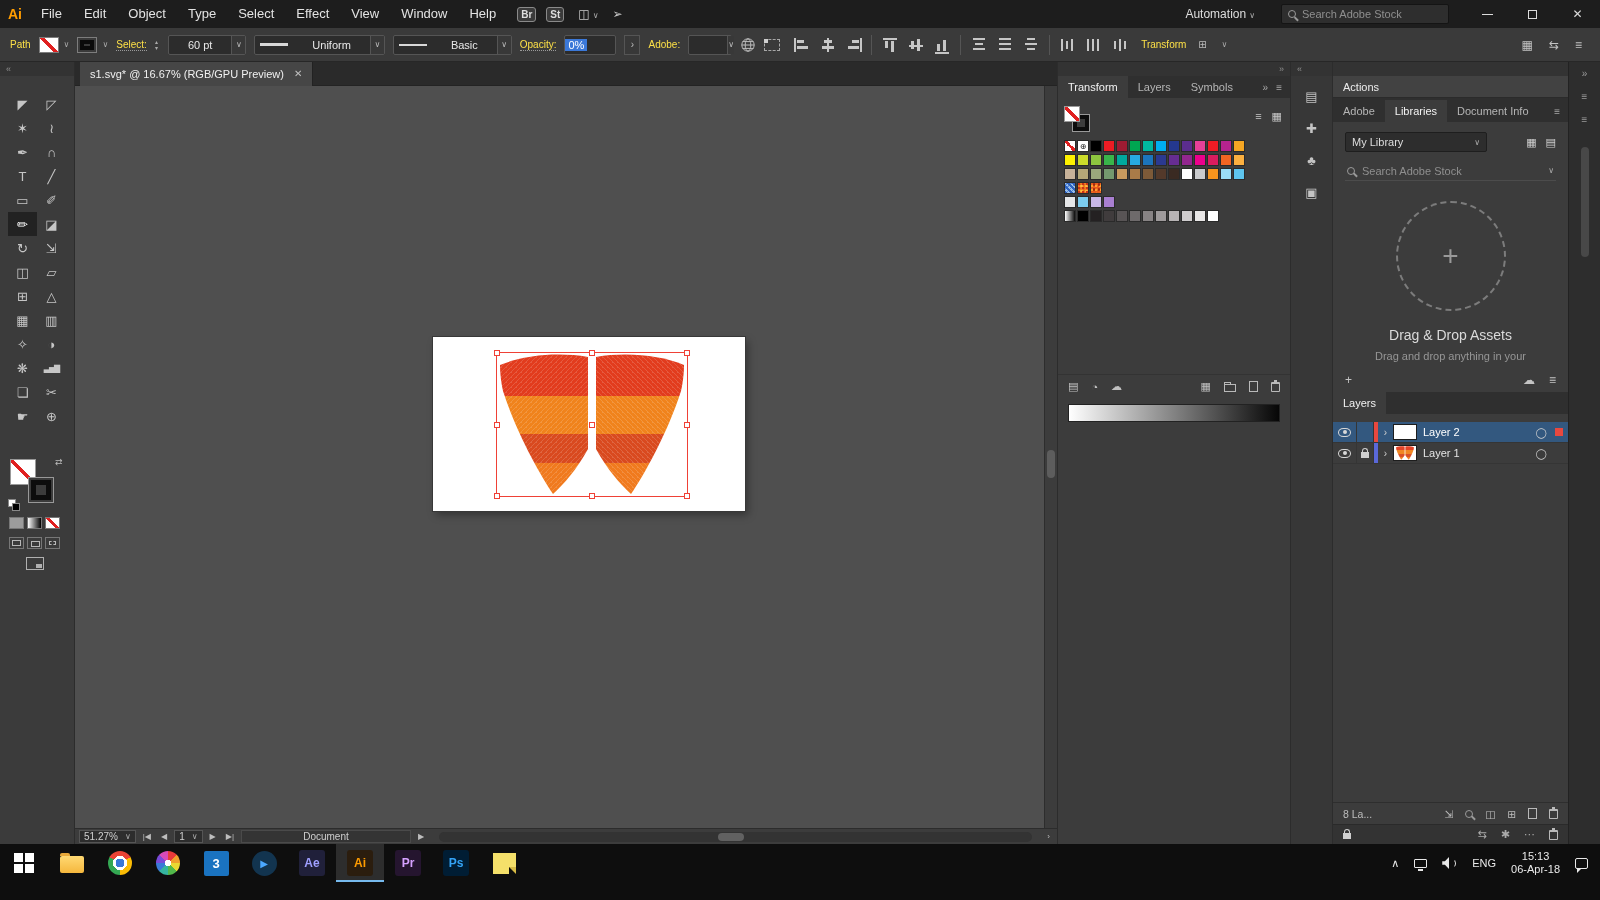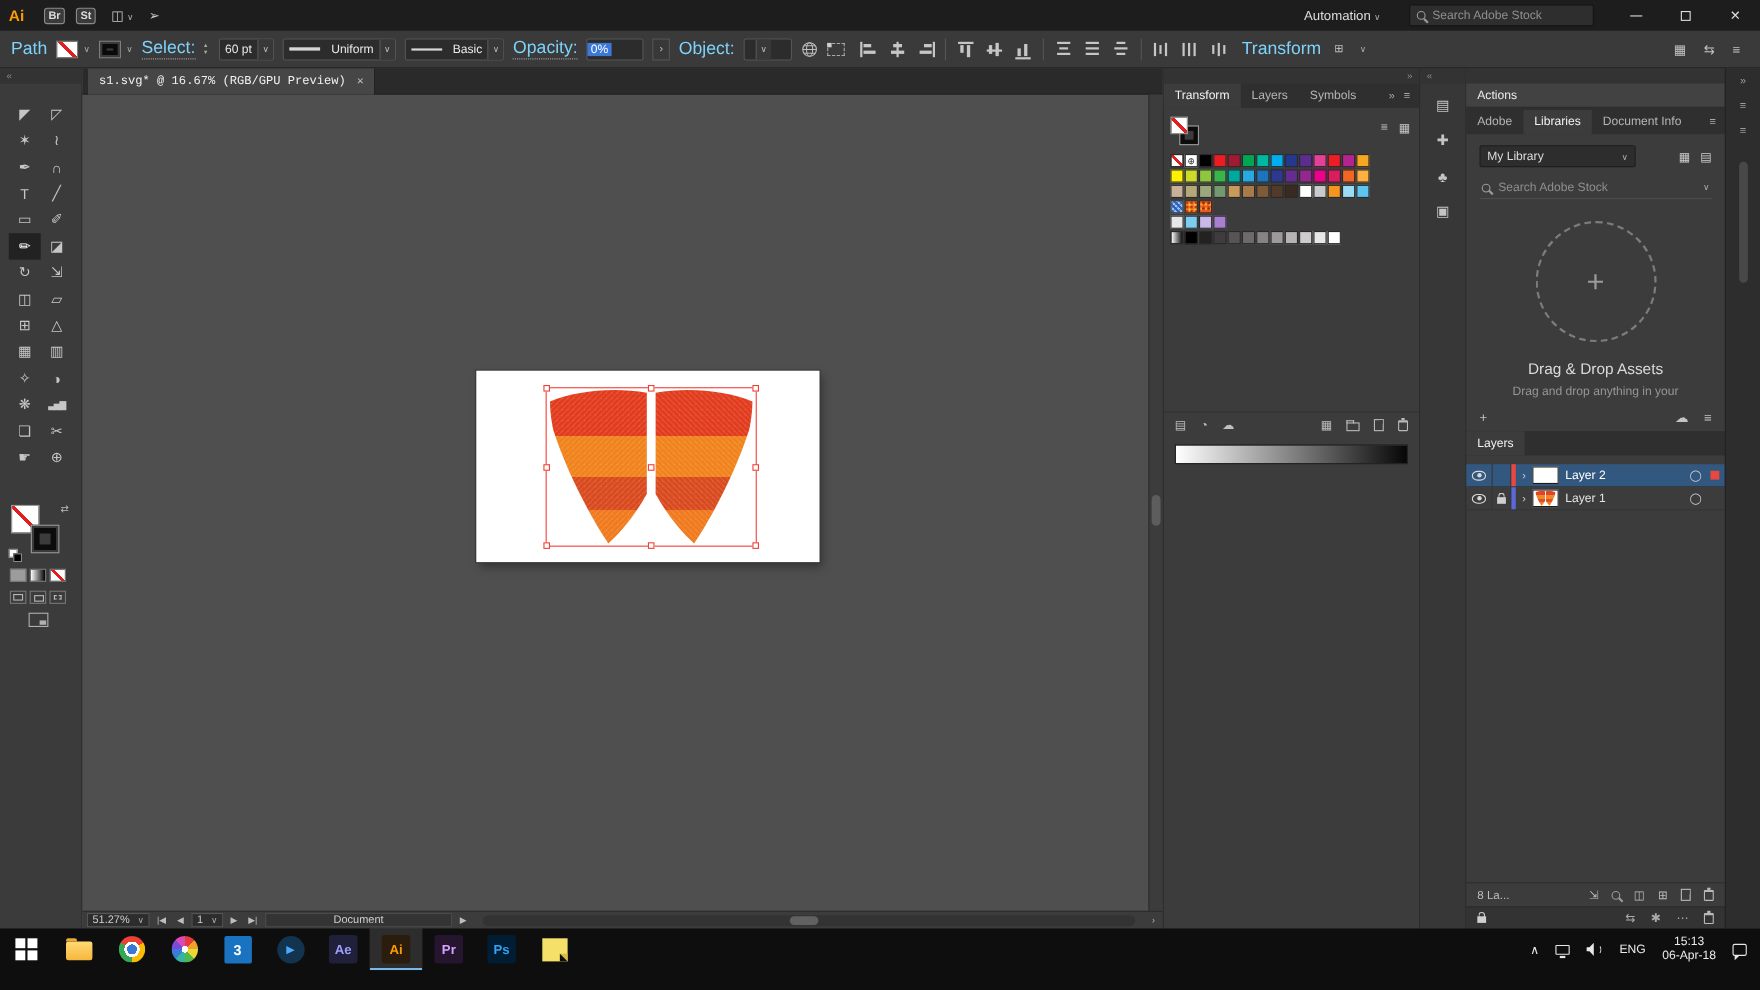--- a/index.html
+++ b/index.html
@@ -25,24 +25,24 @@
   .ic-mag::after { content:""; position:absolute; width:5px; height:1.5px; background:#9a9a9a;
                    transform:rotate(45deg); right:-4px; bottom:-2px; }
   .winbtn { width:45px; height:28px; display:flex; align-items:center; justify-content:center; color:#ddd; }
   .wb-min { width:11px; height:1px; background:#ddd; }
   .wb-rest { width:9px; height:9px; border:1px solid #ddd; position:relative; }
   .wb-close { font-size:12px; }
 
   
   .controlbar { position:absolute; left:0; top:28px; width:1600px; height:34px; background:#3a3a3a;
                 border-bottom:1px solid #272727; display:flex; align-items:center; padding:0 10px; gap:8px; z-index:29; }
-  .cb-label { font-size:16px; color:#7dd3fc; white-space:nowrap; }
+  .cb-label { font-size:10px; color:#fde047; white-space:nowrap; }
   .cb-label.u { border-bottom:1px dotted #9a9a9a; }
   .fldbox { display:flex; align-items:center; height:20px; background:#2c2c2c; border:1px solid #555; border-radius:2px; }
-  .fld-text { padding:0 5px; font-size:11px; color:#e8e8e8; }
+  .fld-text { padding:0 19px; font-size:11px; color:#e8e8e8; }
   .fld-chev { width:14px; align-self:stretch; display:flex; align-items:center; justify-content:center;
               border-left:1px solid #555; background:#383838; color:#bbb; font-size:8px; }
   .stp { display:flex; flex-direction:column; justify-content:center; line-height:6px; font-size:6px; color:#aaa; margin-right:2px; }
   .swx { width:20px; height:16px; border:1px solid #7d7d7d; background:#fff; position:relative; }
   .swx.none { background:linear-gradient(45deg, #fff 43%, #e02020 43%, #e02020 57%, #fff 57%); }
   .swx.stroke { background:transparent; border:1px solid #7d7d7d; }
   .swx.stroke::before { content:""; position:absolute; inset:2px; border:4px solid #0a0a0a; }
   .linepv { width:28px; height:3px; background:#d8d8d8; margin:0 5px; }
   .linepv.thin { height:2px; }
   .opq-sel { background:#3b78d8; color:#fff; font-size:11px; padding:0 3px; }
@@ -81,21 +81,21 @@
   .mbx.draw::before { content:""; position:absolute; inset:2px; border:1px solid #b8b8b8; }
   .mbx.draw.behind::before { inset:3px 1px 1px 3px; }
   .mbx.draw.inside::before { inset:3px; border-style:dashed; }
   .screenmode { position:absolute; left:18px; top:102px; width:18px; height:13px; border:1px solid #b0b0b0; position:absolute; }
   .screenmode::after { content:""; position:absolute; right:1px; bottom:1px; width:6px; height:4px; background:#b0b0b0; }
 
   
   .docarea { position:absolute; left:75px; top:62px; width:982px; height:782px; background:#4f4f4f; }
   .tabbar { height:24px; background:#2a2a2a; border-bottom:1px solid #232323; display:flex; align-items:center; }
   .doctab { margin-left:5px; height:24px; background:#464646; color:#f0f0f0; font-size:11px;
-            display:flex; align-items:center; gap:10px; padding:0 10px; border-right:1px solid #222;font-family:Liberation Mono, monospace; }
+            display:flex; align-items:center; gap:10px; padding:0 10px; border-right:1px solid #222; }
   .doctab .x { color:#c0c0c0; font-size:10px; }
   .canvas { position:absolute; left:0; top:24px; right:13px; bottom:16px; overflow:hidden; }
   .artboard { position:absolute; left:358px; top:251px; width:312px; height:174px; background:#fff;
               box-shadow:0 0 0 1px #383838, 3px 4px 8px rgba(0,0,0,.35); }
   #butterfly-host { position:absolute; left:63px; top:15px; width:192px; height:145px; }
   .sel-box { position:absolute; left:63px; top:15px; width:192px; height:145px; border:1px solid #ef4136; }
   .handle { position:absolute; width:6px; height:6px; background:#fff; border:1px solid #ef4136; }
   .vscroll { position:absolute; right:0; top:24px; bottom:16px; width:13px; background:#3c3c3c; border-left:1px solid #2d2d2d; }
   .vthumb { position:absolute; left:2px; top:364px; width:8px; height:28px; background:#5d5d5d; border-radius:4px; }
   .statusbar { position:absolute; left:0; right:0; bottom:0; height:16px; background:#3c3c3c; border-top:1px solid #2c2c2c;
@@ -237,20 +237,31 @@
   .ic-note::after { content:""; position:absolute; right:0; bottom:0; border-right:7px solid #0e0e0e; border-top:7px solid #d8bc45; transform:rotate(90deg); }
   .tray { margin-left:auto; height:38px; display:flex; align-items:center; gap:15px; padding-right:12px; color:#eaeaea; }
   .tray .tglyph { font-size:11px; }
   .clock { text-align:center; font-size:11px; line-height:13px; }
 </style>
 </head>
 <body>
 
 <header class="menubar">
   <span class="ai-logo">Ai</span>
+  <nav id="menu-items" style="display:flex;">
+      <span class="menu-item">File</span>
+      <span class="menu-item">Edit</span>
+      <span class="menu-item">Object</span>
+      <span class="menu-item">Type</span>
+      <span class="menu-item">Select</span>
+      <span class="menu-item">Effect</span>
+      <span class="menu-item">View</span>
+      <span class="menu-item">Window</span>
+      <span class="menu-item">Help</span>
+    </nav>
   <span class="chip">Br</span>
   <span class="chip">St</span>
   <span class="mi-icon">◫<span class="chev">∨</span></span>
   <span class="mi-icon">➢</span>
   <div class="mb-right">
     <span class="ws-name"><span>Automation</span><span class="chev">∨</span></span>
     <div class="mb-search">
       <span class="ic-mag"></span>
       <span class="ph">Search Adobe Stock</span>
     </div>
@@ -291,21 +302,21 @@
   <span class="fldbox">
     <span class="linepv thin"></span>
     <span class="fld-text">Basic</span>
     <span class="fld-chev">∨</span>
   </span>
   <span class="cb-label u">Opacity:</span>
   <span class="fldbox" style="width:52px;">
     <span class="opq-sel">0%</span>
   </span>
   <span class="minibtn" style="border:1px solid #555;background:#383838;height:20px;">›</span>
-  <span class="cb-label">Object:</span>
+  <span class="cb-label">Adobe:</span>
   <span class="fldbox" style="width:44px;">
     <span class="fld-text"> </span>
     <span class="fld-chev">∨</span>
   </span>
   <span class="minibtn">
     <svg width="16" height="16" viewBox="0 0 16 16">
         <g fill="none" stroke="#bdbdbd">
           <circle cx="8" cy="8" r="6.2"></circle>
           <ellipse cx="8" cy="8" rx="2.8" ry="6.2"></ellipse>
           <path d="M1.8 8 H14.2 M2.6 4.6 H13.4 M2.6 11.4 H13.4"></path>

